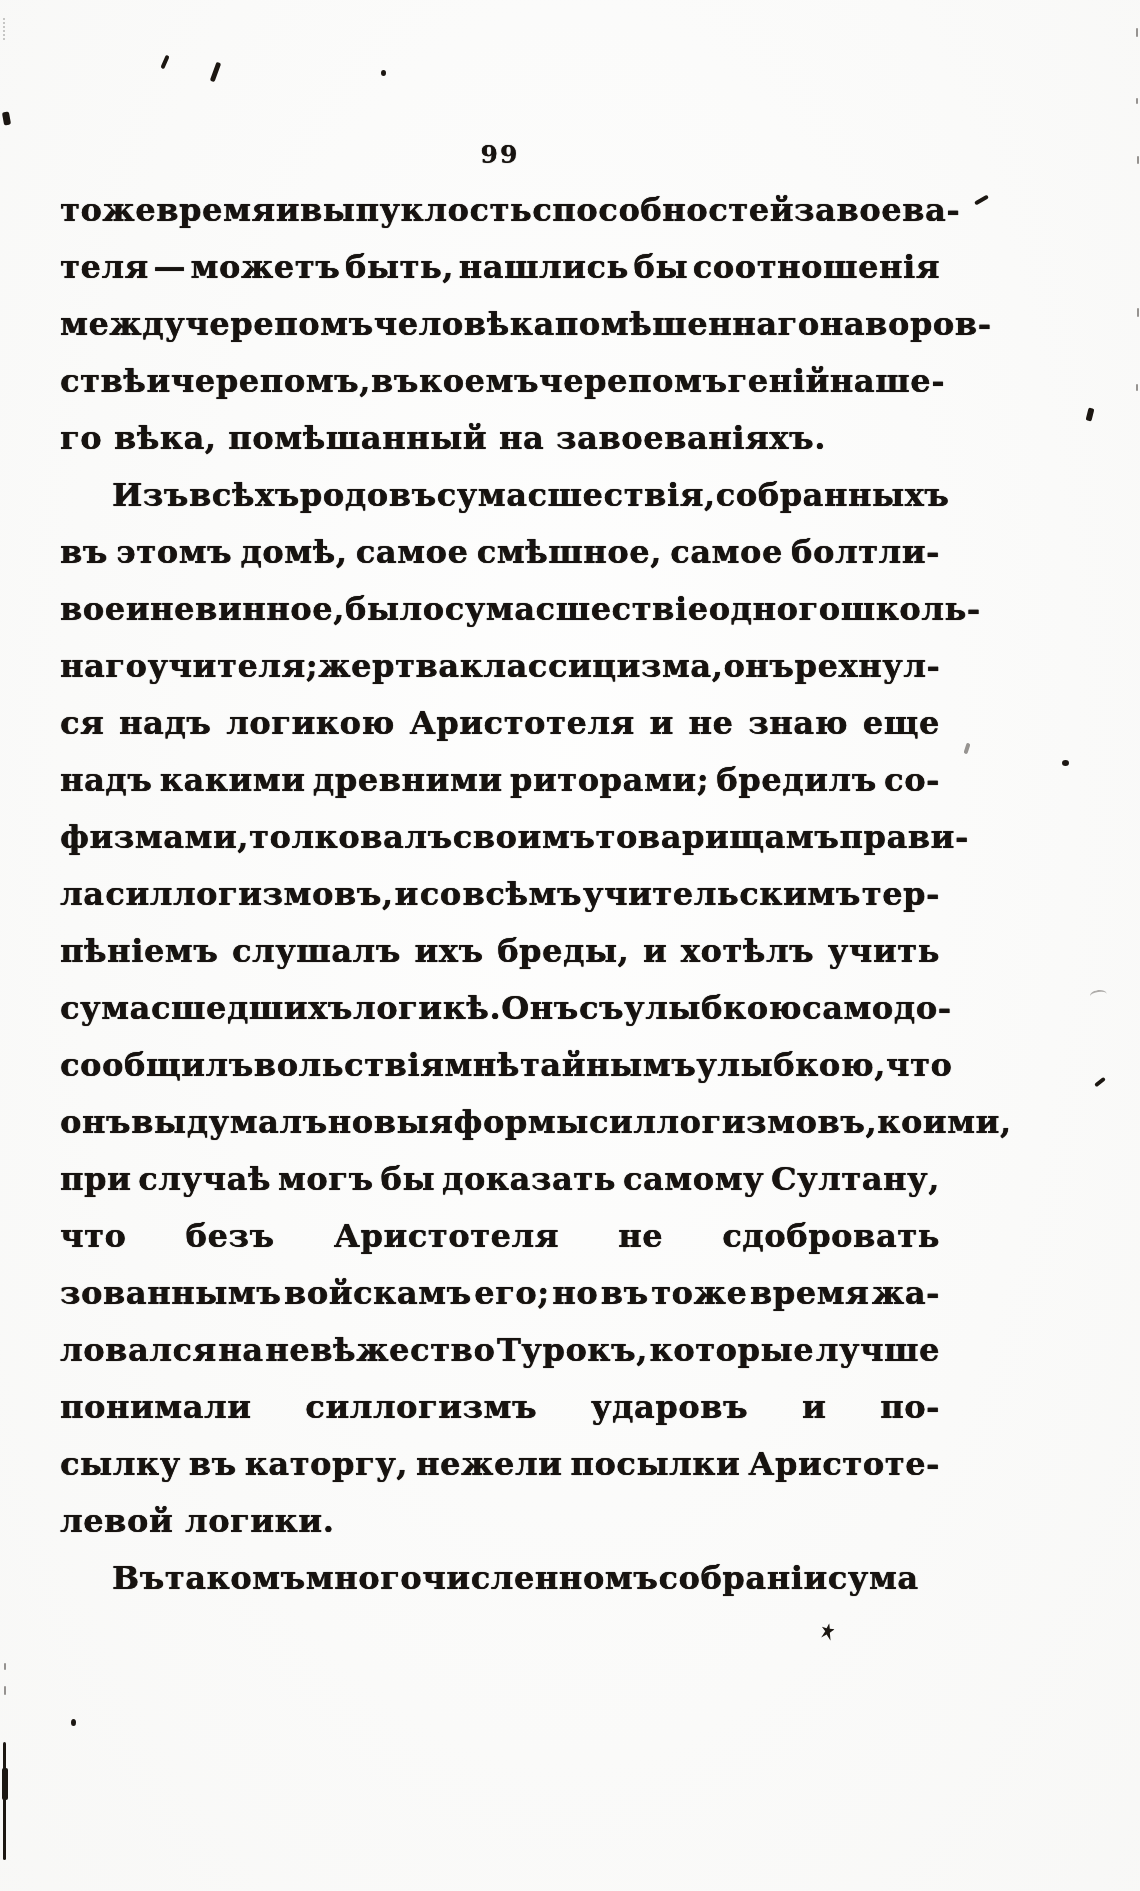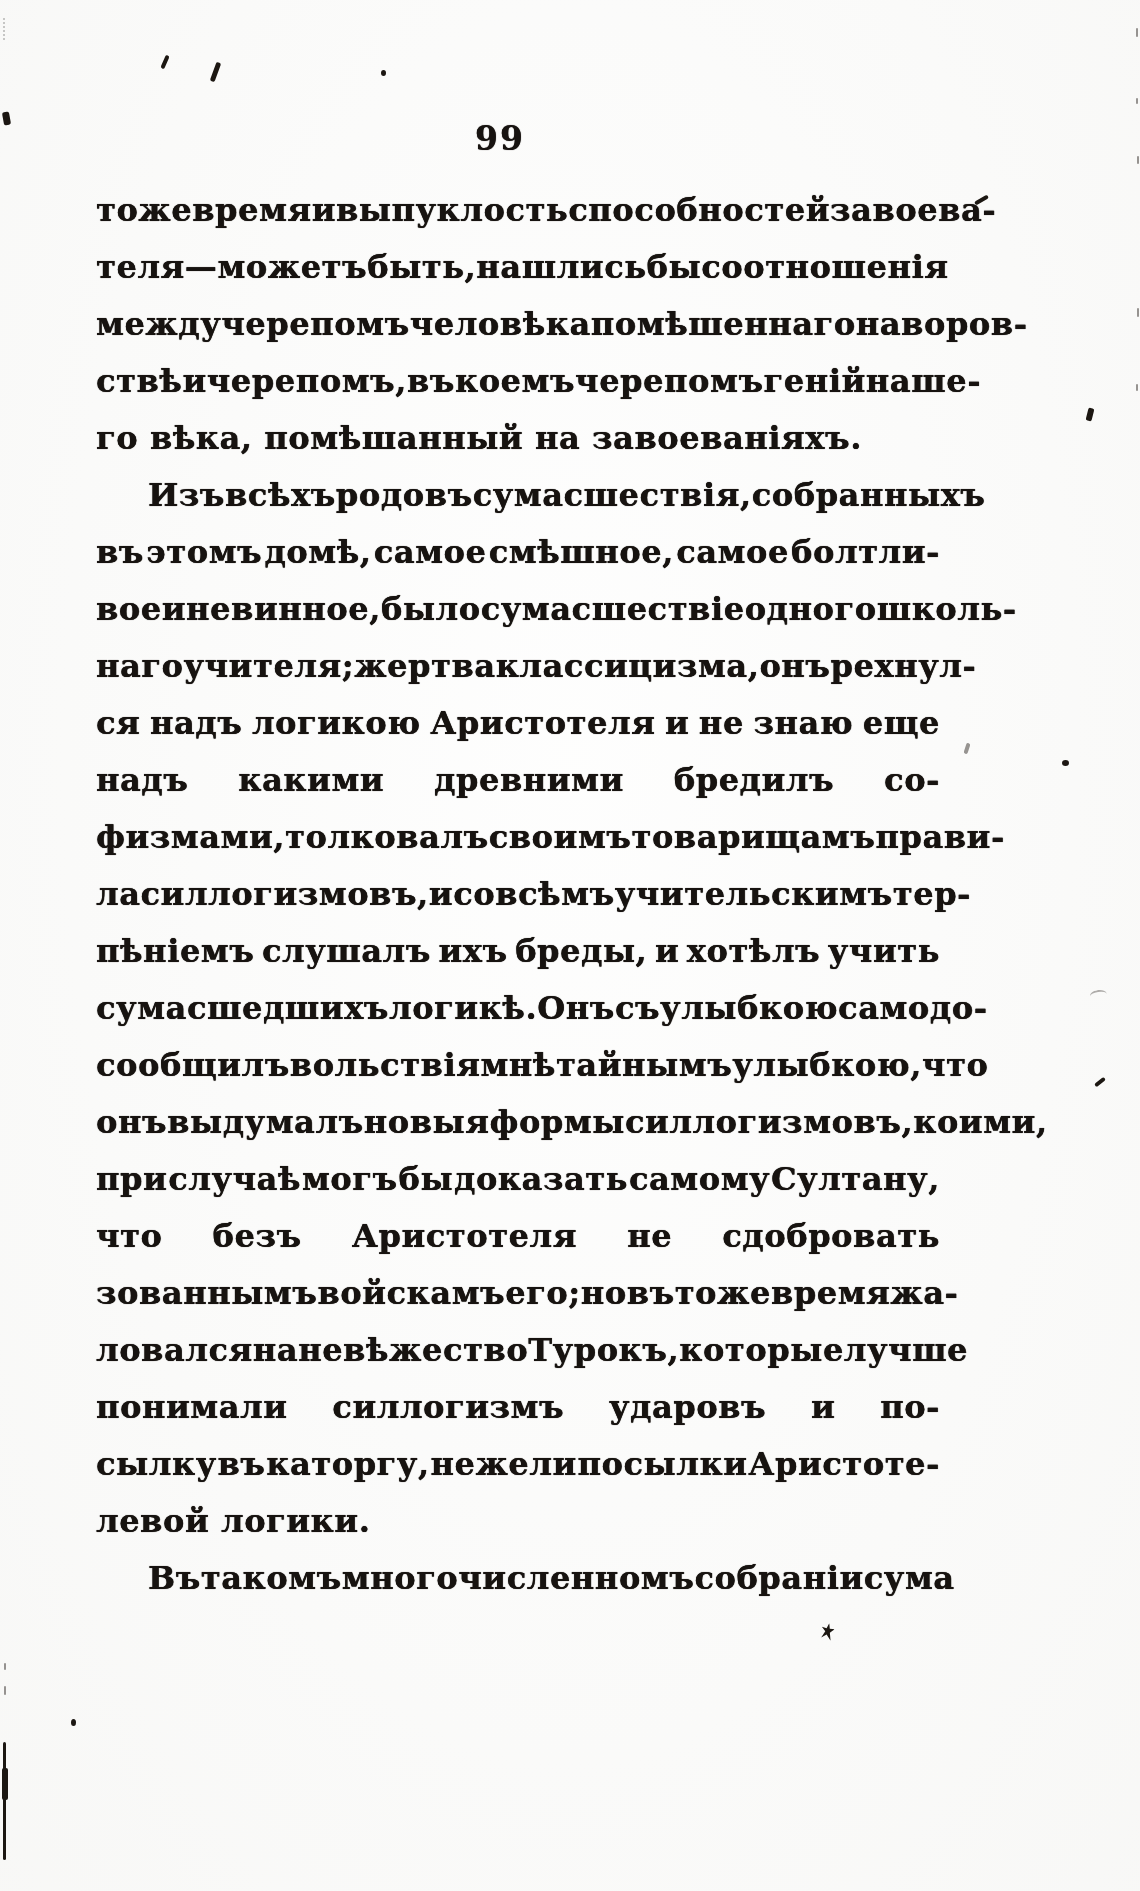--- a/index.html
+++ b/index.html
@@ -6,32 +6,31 @@
   .page{
     position:relative;
     width:1140px;height:1891px;
     background:#fcfcfb;
     background-image:radial-gradient(ellipse at 50% 40%, rgba(255,255,255,0.6) 0%, rgba(235,235,232,0.25) 100%);
     font-family:"DejaVu Serif", serif;
     color:#171310;
     overflow:hidden;
   }
   .page-number{
-    position:absolute;top:112px;left:60px;width:880px;height:54px;
+    position:absolute;top:128px;left:60px;width:880px;height:54px;
     line-height:54px;text-align:center;
-    font-size:33px;font-weight:700;letter-spacing:2px;
+    font-size:25px;font-weight:700;letter-spacing:2px;
     text-shadow:0 0 0.8px rgba(18,14,10,0.95);
   }
   .text-block{position:absolute;top:182px;left:60px;width:880px;}
   .line{
     height:57px;line-height:57px;
     font-size:32px;font-weight:700;letter-spacing:0.6px;
     white-space:nowrap;
     text-shadow:0 0 0.8px rgba(18,14,10,0.95), 0.4px 0.4px 0 rgba(18,14,10,0.55);
-    margin-left:36px;
   }
   .line.justify{display:flex;justify-content:space-between;}
   .line.indent{padding-left:52px;}
   .line.inset-right{padding-right:70px;}
   .artifact{position:absolute;background:#1c1712;}
   .artifact.faint{opacity:0.45;}
   .artifact.kind-bar{border-radius:2px;}
   .artifact.kind-dot{border-radius:50%;}
   .artifact.kind-dashes{background:none;border-left:2px dotted #8a8a88;}
   .artifact.kind-arc{background:none;border-top:2px solid #55504b;border-radius:60% 60% 0 0;}
@@ -119,20 +118,21 @@
         <span>Аристотеля</span>
         <span>и</span>
         <span>не</span>
         <span>знаю</span>
         <span>еще</span>
       </div>
       <div class="line justify">
         <span>надъ</span>
         <span>какими</span>
         <span>древними</span>
+        <span>риторами;</span>
         <span>бредилъ</span>
         <span>со-</span>
       </div>
       <div class="line justify">
         <span>физмами,</span>
         <span>толковалъ</span>
         <span>своимъ</span>
         <span>товарищамъ</span>
         <span>прави-</span>
       </div>

